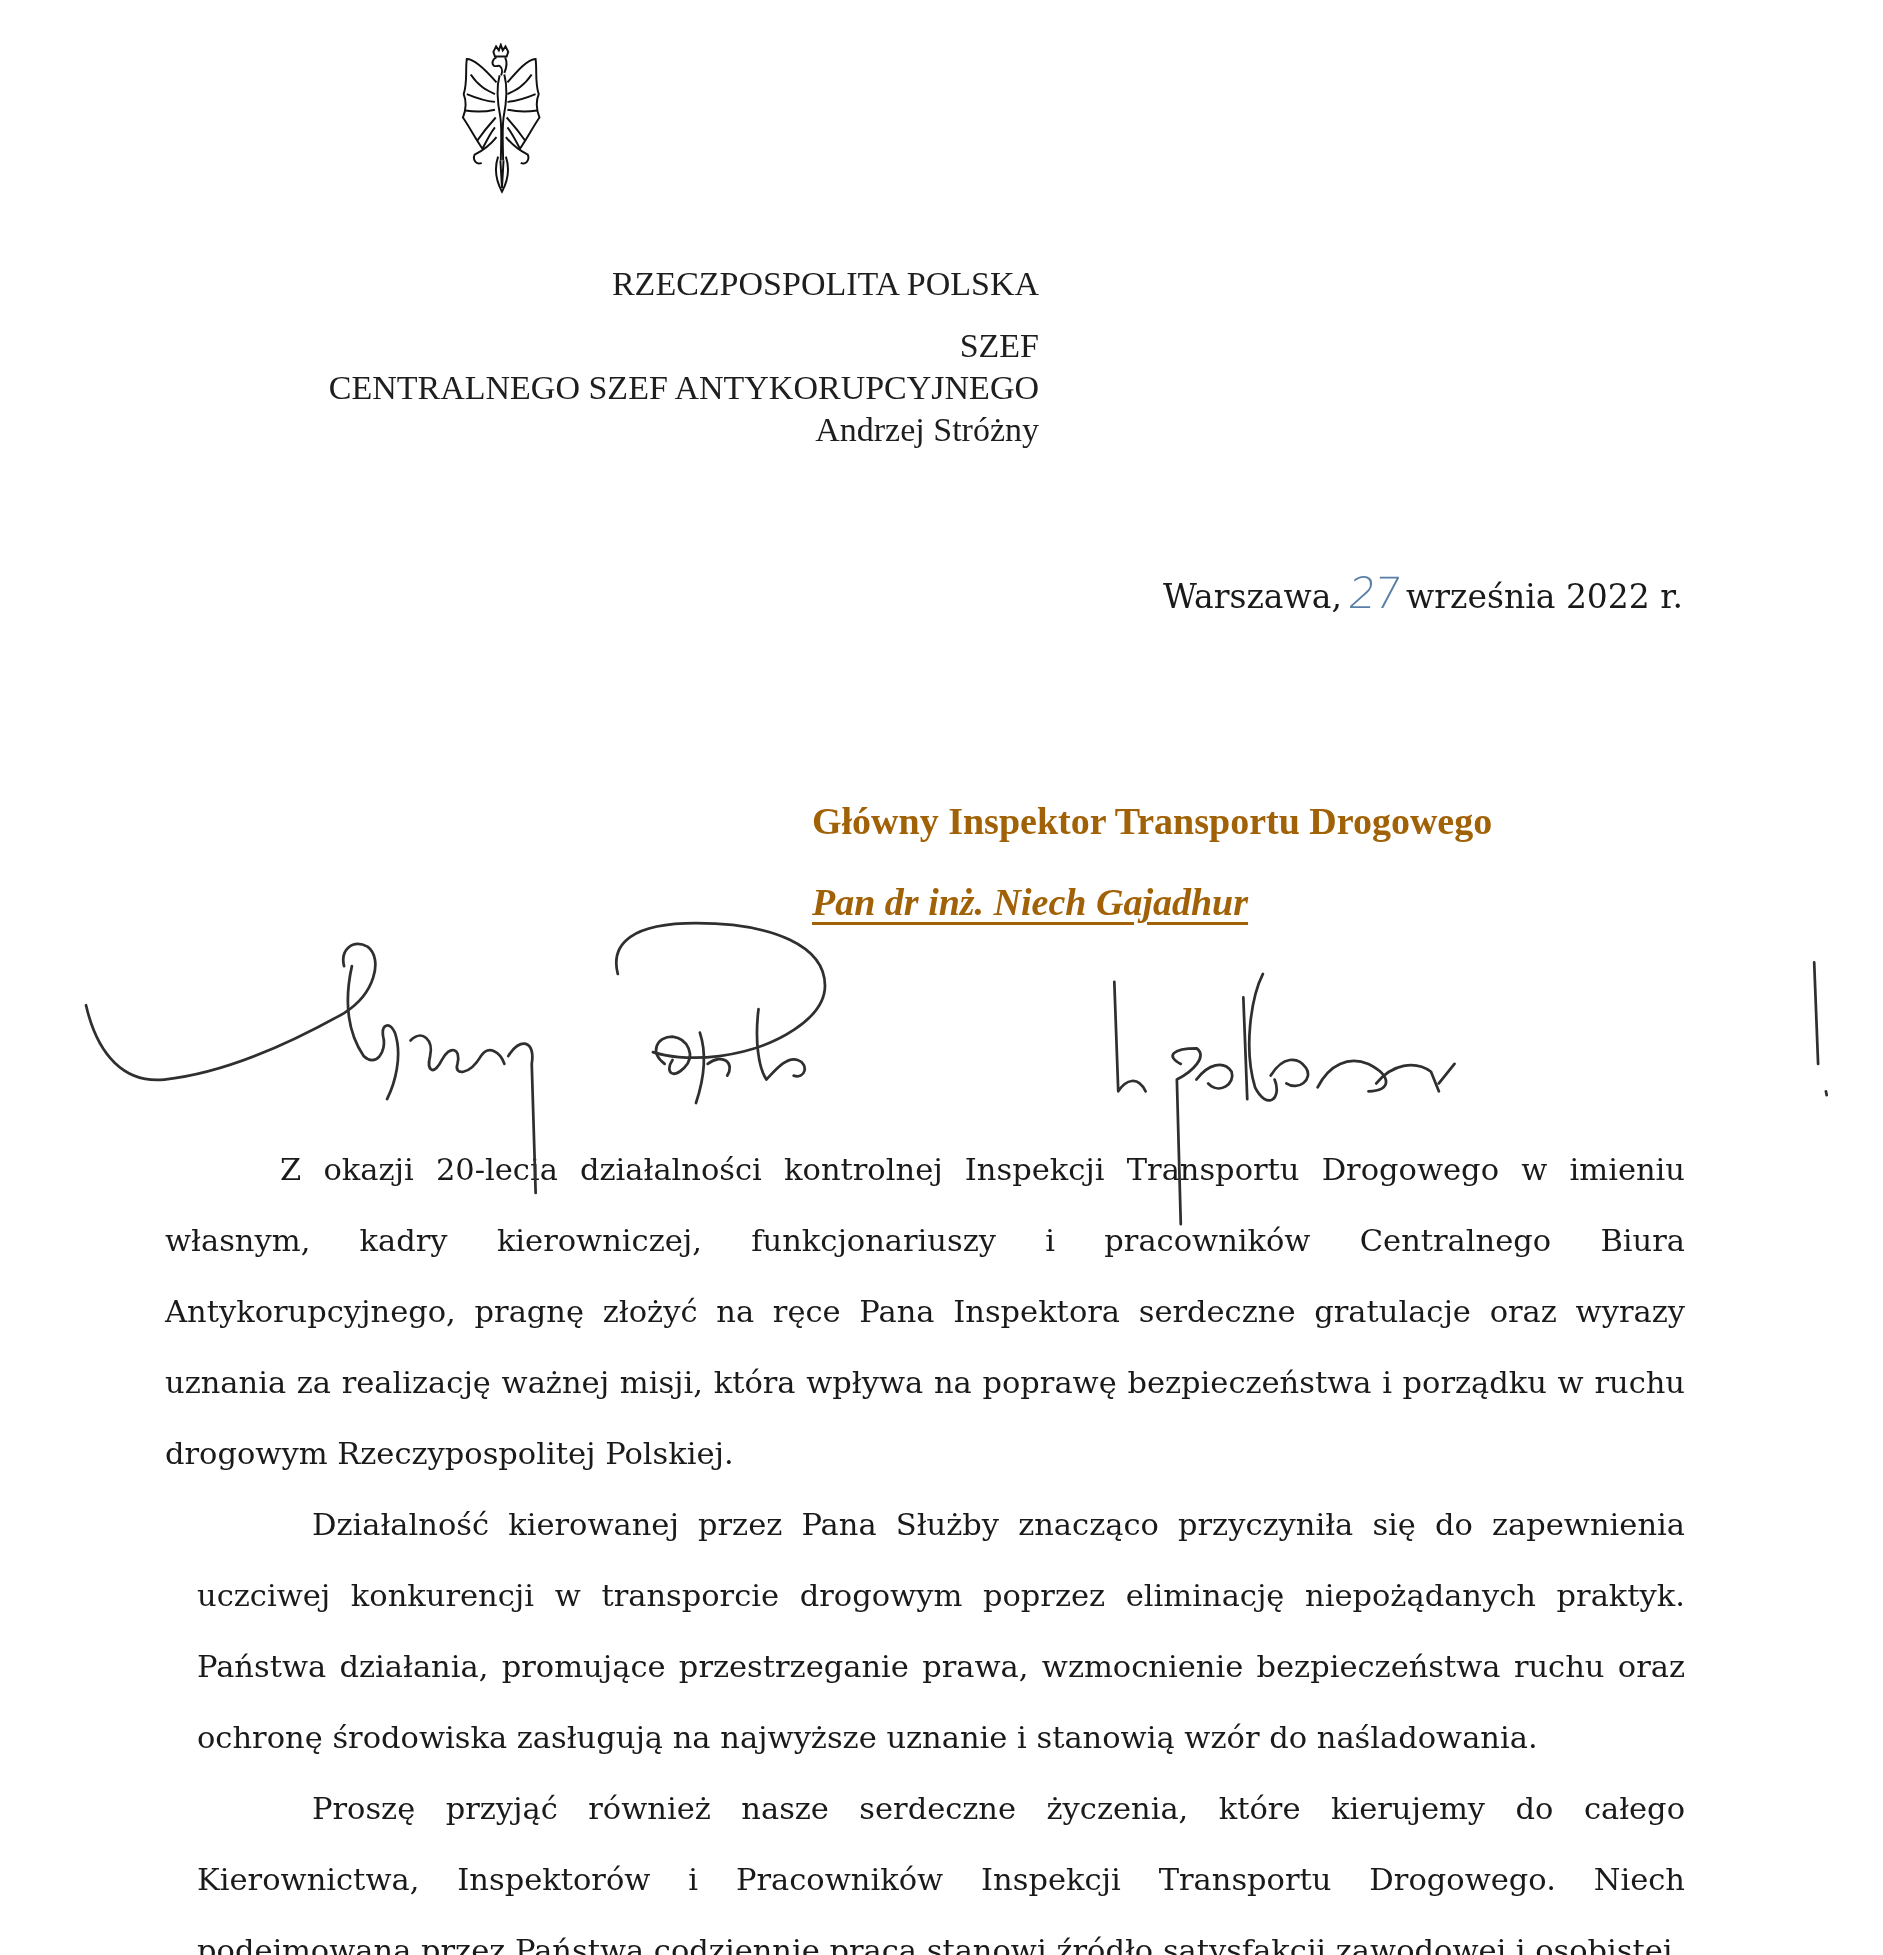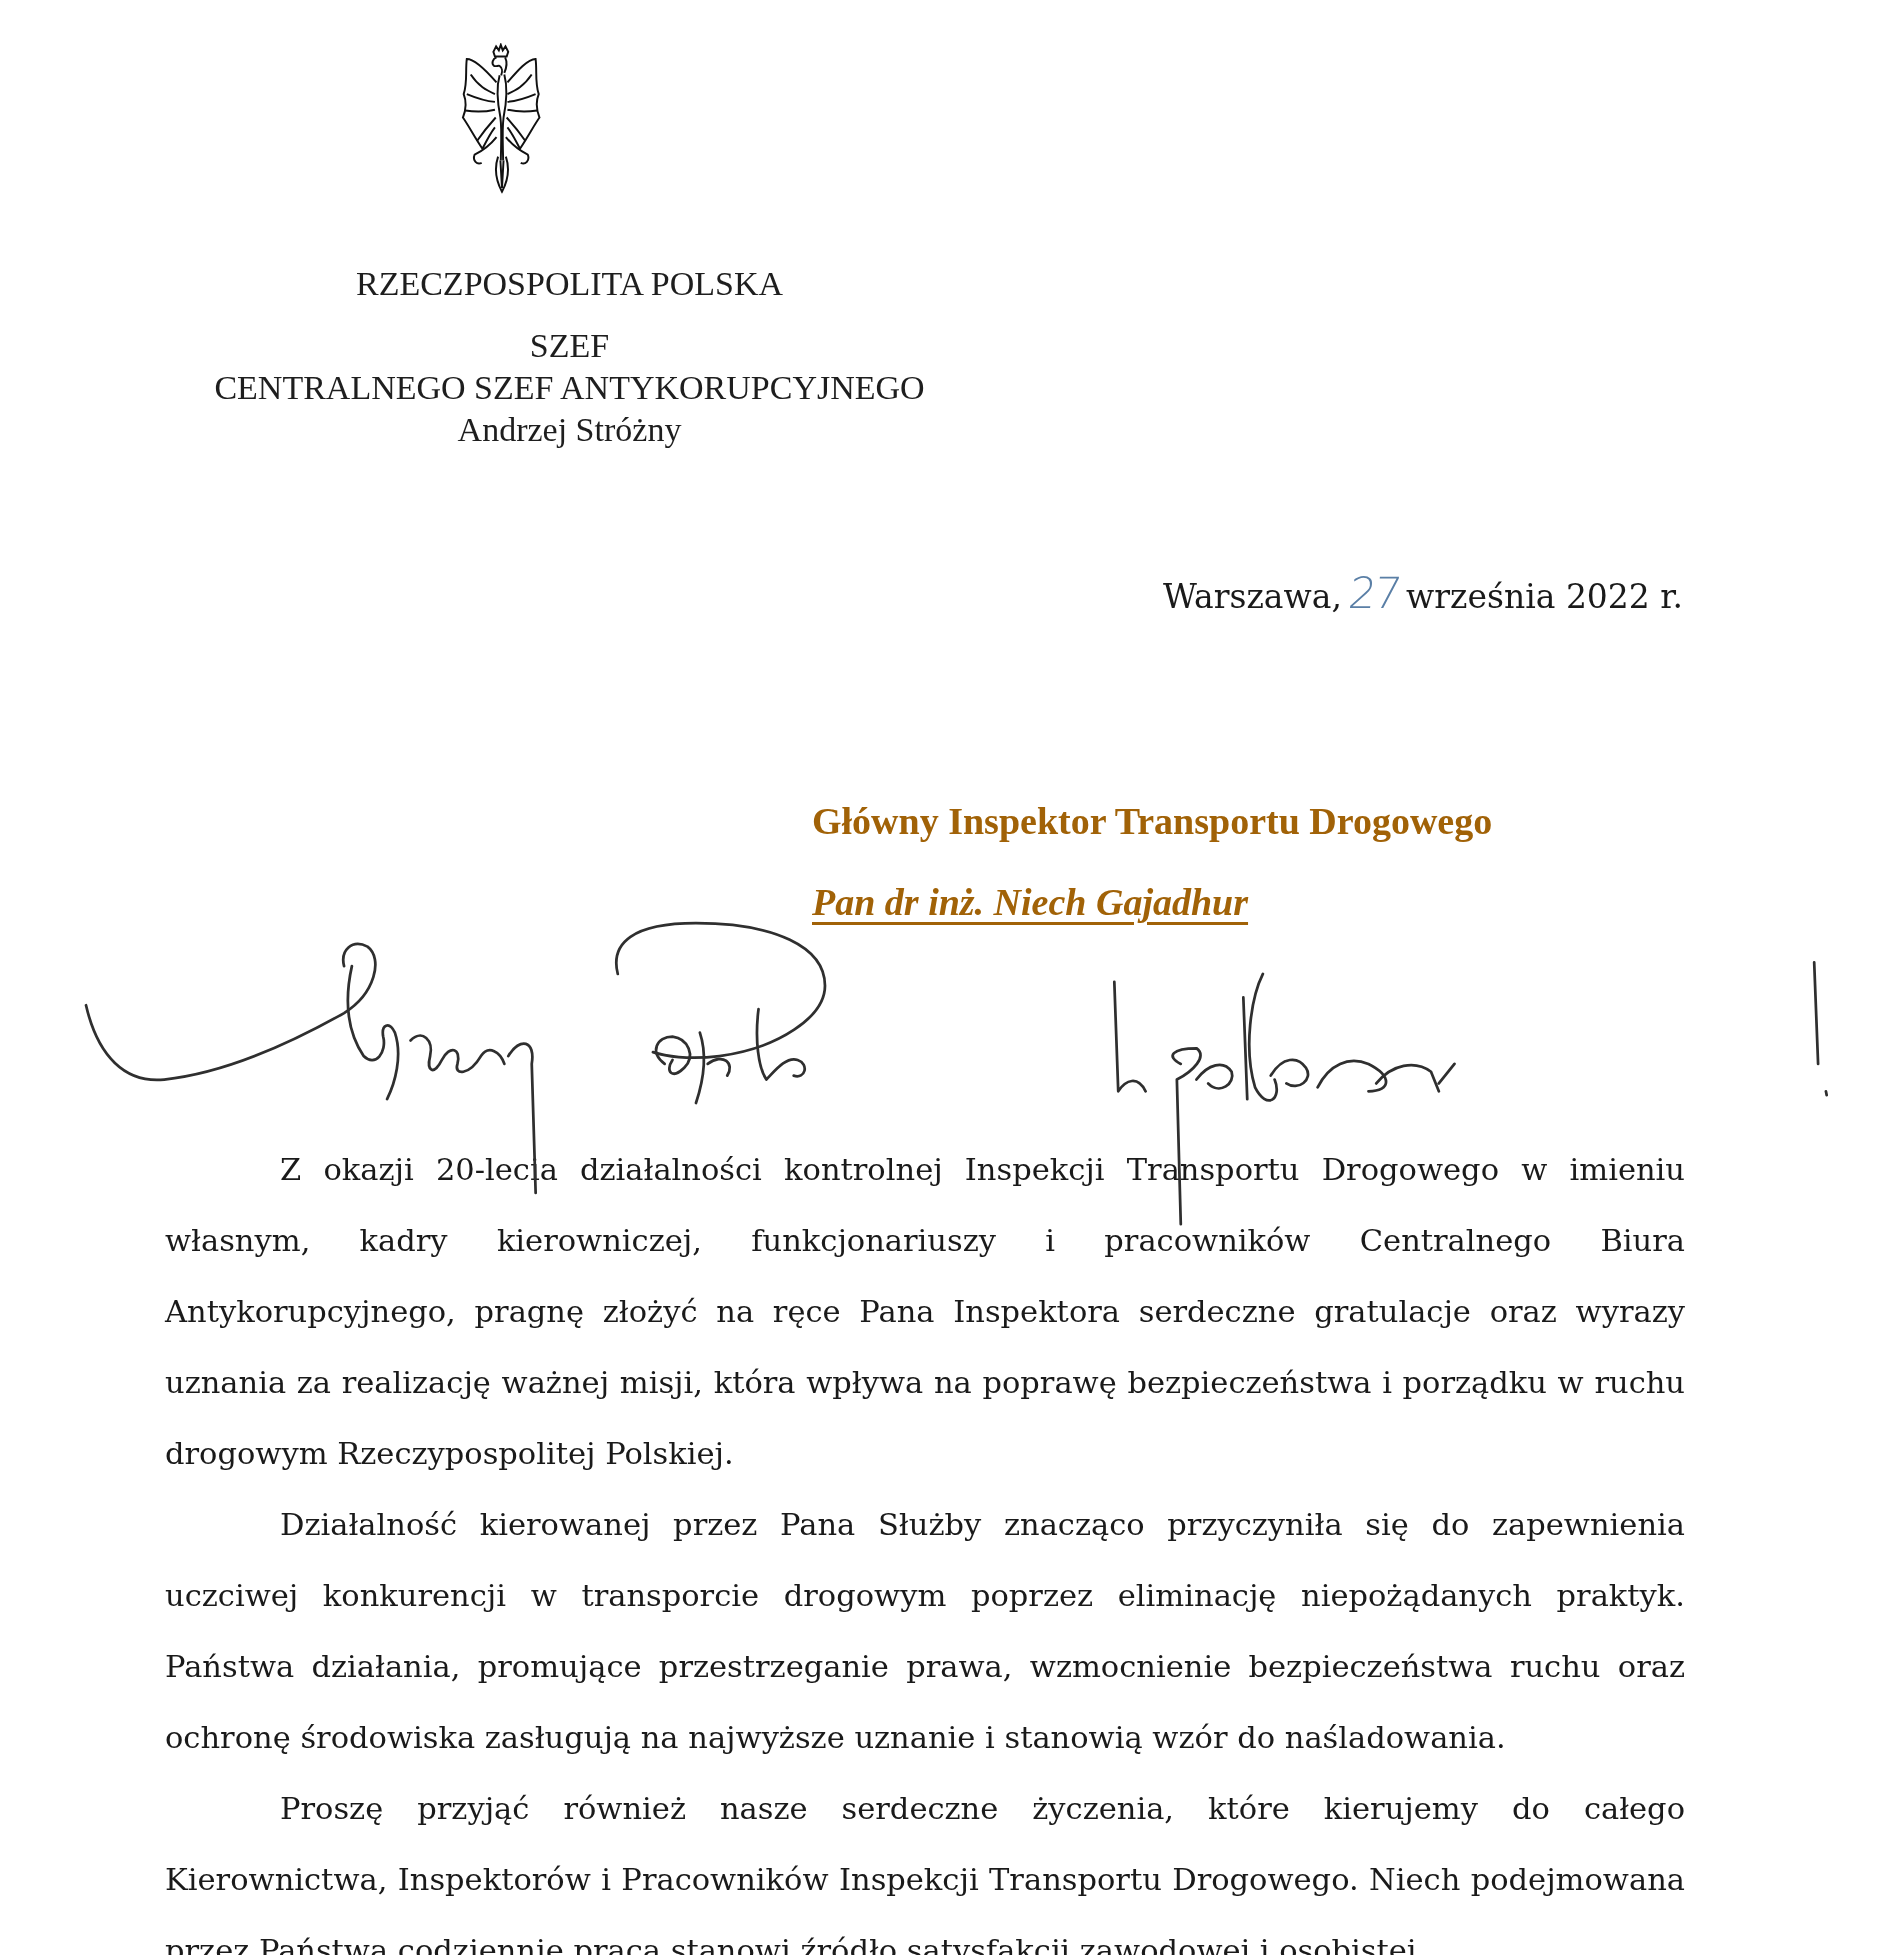--- a/index.html
+++ b/index.html
@@ -1,26 +1,26 @@
 <!DOCTYPE html>
 <html style="font-size:6.3px"><head>
 <meta charset="utf-8">
 <style>
   html, body { margin: 0; padding: 0; background: #ffffff; }
   body { width: 1883px; height: 2692px; position: relative; overflow: hidden; color: #1c1c1c; }
   .abs { position: absolute; white-space: nowrap; }
-  .hdr { font-family: "Liberation Serif", serif; font-size: 34px; line-height: 1; color: #1e1e1e; width: 939px; left: 100px; text-align: center; }
+  .hdr { font-family: "Liberation Serif", serif; font-size: 34px; line-height: 1; color: #1e1e1e; width: 939px; left: 100px; text-align: right; }
   .hdr-name { }
   .date { font-family: "DejaVu Serif", serif; font-size: 33px; line-height: 1; right: 200px; color: #1a1a1a; }
   .date-day { font-family: "DejaVu Sans", sans-serif; font-weight: 200; color: #5a7fa6; font-size: 43px; letter-spacing: -2.3px; display: inline-block; transform: skewX(-8deg); margin: 0 7px; }
   .recip { font-family: "Liberation Serif", serif; font-weight: bold; font-size: 38px; line-height: 1; left: 812px; color: #a16207; }
   .recip-name { font-style: italic; text-decoration: underline; text-decoration-thickness: 2.7px; text-underline-offset: 7px; }
   .body-text { position: absolute; left: 165px; width: 1520px; font-family: "DejaVu Serif", serif; font-size: 30.5px; line-height: 71px; text-align: justify; color: #1a1a1a; }
   .body-text p { margin: 0 0 0 0; text-indent: 115px; }
-  .body-text p + p { margin-top: 0; }
+  .body-text p + p { margin-top: 0; margin-left: 32px; }
   svg.hand { position: absolute; left: 0; top: 0; width: 1883px; height: 2692px; pointer-events: none; }
   svg.hand path { fill: none; stroke: #2f2f2f; stroke-width: 7; stroke-linecap: round; stroke-linejoin: round; }
   .emblem { position: absolute; left: 459px; top: 43px; width: 84px; height: 151px; }
   .emblem svg path, .emblem svg ellipse { fill: none; stroke: #111; stroke-width: 5; }
 </style>
 </head>
 <body>
 
 <div class="emblem">
   <svg viewBox="0 0 215 385" width="84" height="151">

